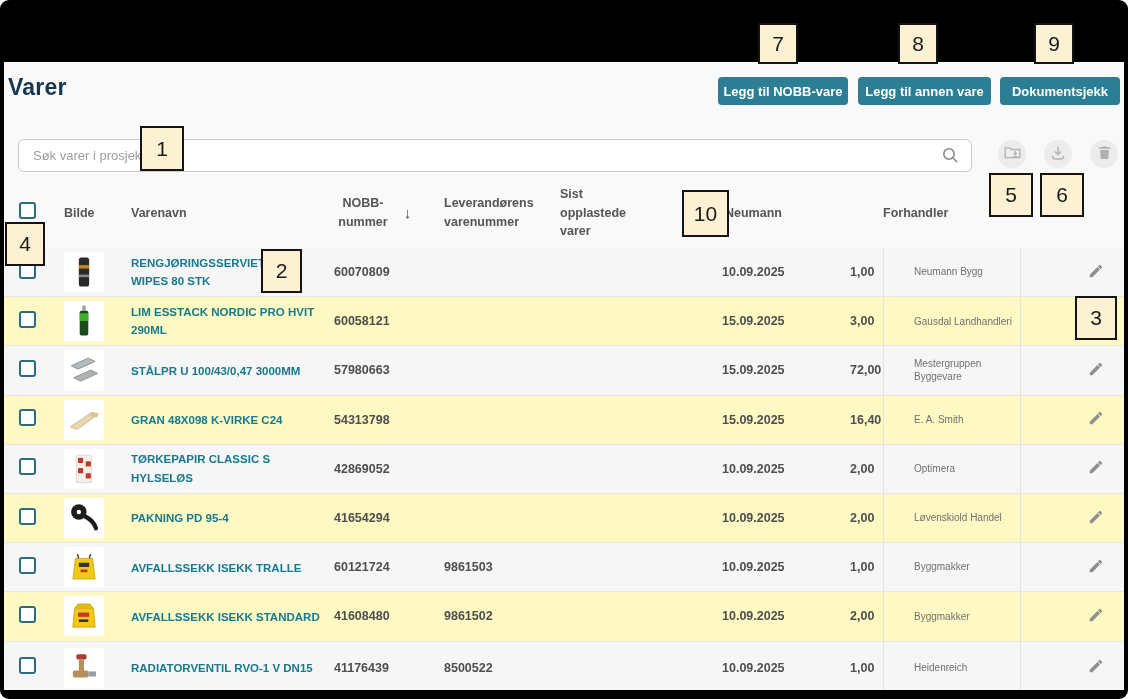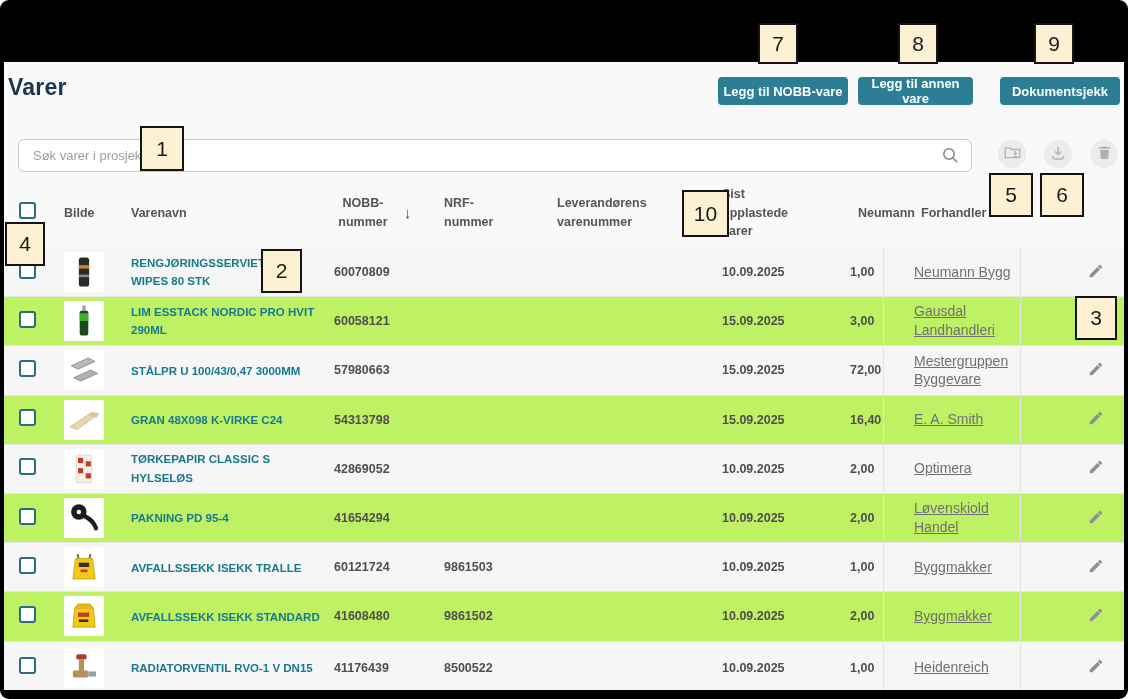--- a/index.html
+++ b/index.html
@@ -5,21 +5,21 @@
   html,body{margin:0;padding:0;background:#ffffff;}
   body{width:1128px;height:699px;font-family:"Liberation Sans",sans-serif;position:relative;}
   .canvas{position:absolute;inset:0;width:1128px;height:699px;background:#000;border-radius:9px;overflow:hidden;}
   .page{position:absolute;left:4px;top:62px;width:1120px;height:628px;background:#f9f9f9;overflow:hidden;}
 
   .title{position:absolute;left:4px;top:12px;font-size:23px;font-weight:700;color:#173750;letter-spacing:.2px;}
 
   .btn{position:absolute;top:15px;height:28px;background:#2b7e94;color:#fff;font-size:13px;font-weight:700;
        border:none;border-radius:4px;display:flex;align-items:center;justify-content:center;cursor:pointer;
        font-family:"Liberation Sans",sans-serif;padding:0;}
-  .btn1{left:714px;width:130px;} .btn2{left:854px;width:115px;} .btn3{left:996px;width:120px;}
+  .btn1{left:714px;width:130px;} .btn2{left:854px;width:133px;} .btn3{left:996px;width:120px;}
 
   .search{position:absolute;left:14px;top:77px;width:954px;height:33px;background:#fff;border:1px solid #c9c9c9;
           border-radius:6px;display:flex;align-items:center;box-sizing:border-box;}
   .search input{flex:1;border:none;outline:none;background:transparent;font-size:13px;color:#333;
                 padding:0 10px 0 14px;font-family:inherit;}
   .search input::placeholder{color:#9e9e9e;}
   .search .mag{margin-right:12px;display:flex;}
 
   .circle-btn{position:absolute;top:78px;width:28px;height:28px;border-radius:50%;background:#ececec;border:none;
               display:flex;align-items:center;justify-content:center;padding:0;cursor:default;}
@@ -34,32 +34,32 @@
   .h-nobb{padding-left:8px;display:flex;align-items:center;text-align:center;}
   .h-nobb .hl{max-width:58px;}
   .h-nobb .arrow{margin-left:12px;font-size:15px;font-weight:400;color:#474747;cursor:pointer;}
   .h-nrf{padding-left:7px;} .h-nrf .hl{max-width:58px;}
   .h-lev{padding-left:7px;} .h-lev .hl{max-width:112px;}
   .h-sist{padding-left:10px;} .h-sist .hl{max-width:76px;}
   .h-antall{padding-left:13px;}
   .h-forh{padding-left:38px;}
 
   .rows{position:absolute;left:0;top:186px;width:1120px;}
-  .row{min-height:48.2px;align-items:center;border-bottom:1px solid #e6e6e6;background:#bef264;}
+  .row{min-height:48.2px;align-items:center;border-bottom:1px solid #e6e6e6;background:#fef9c3;}
   .row.alt{background:#f6f6f6;}
   .c-check{padding-left:15px;}
   .c-img{padding-left:8px;}
   .c-name{padding-left:7px;}
   .c-name a{color:#17798e;font-weight:700;font-size:11.5px;line-height:1.6;display:inline-block;max-width:193px;
             text-decoration:none;cursor:pointer;}
   .c-nobb{padding-left:8px;} .c-nrf{padding-left:7px;} .c-lev{padding-left:7px;} .c-sist{padding-left:10px;}
   .c-antall{padding-left:5px;overflow:hidden;white-space:nowrap;}
   .num{font-size:12.5px;font-weight:700;color:#4e4e4e;}
   .c-forh{align-self:stretch;display:flex;align-items:center;border-left:1px solid #e2e2e2;padding-left:30px;
-          font-size:14px;color:#707070;line-height:1.35;text-decoration:underline;}
+          font-size:10px;color:#707070;line-height:1.35;}
   .c-forh span{max-width:100px;display:inline-block;}
   .c-act{align-self:stretch;display:flex;align-items:center;justify-content:flex-end;padding-right:18px;
          border-left:1px solid #e2e2e2;box-sizing:border-box;}
   .edit-btn{background:none;border:none;padding:2px;cursor:pointer;display:flex;}
 
   .checkbox{width:17px;height:17px;border:2px solid #2d6b80;border-radius:3px;background:#fff;
             box-sizing:border-box;display:inline-block;cursor:pointer;}
 
   .thumb{width:40px;height:40px;background:#fff;display:flex;align-items:center;justify-content:center;}
 
@@ -126,21 +126,20 @@
     <div class="thead grid-cols">
       <div class="h-check">
         <span class="checkbox"></span>
       </div>
       <div class="h-bilde"><span class="hl">Bilde</span></div>
       <div class="h-name"><span class="hl">Varenavn</span></div>
       <div class="h-nobb">
         <span class="hl">NOBB-nummer</span>
         <span class="arrow">↓</span>
       </div>
-      <div class="h-nrf"><span class="hl">NRF-nummer</span></div>
       <div class="h-lev"><span class="hl">Leverandørens varenummer</span></div>
       <div class="h-sist"><span class="hl">Sist opplastede varer</span></div>
       <div class="h-antall"><span class="hl">Neumann</span></div>
       <div class="h-forh"><span class="hl">Forhandler</span></div>
       <div></div>
     </div>
 
     <div class="rows">
 
       <div class="row alt grid-cols">

